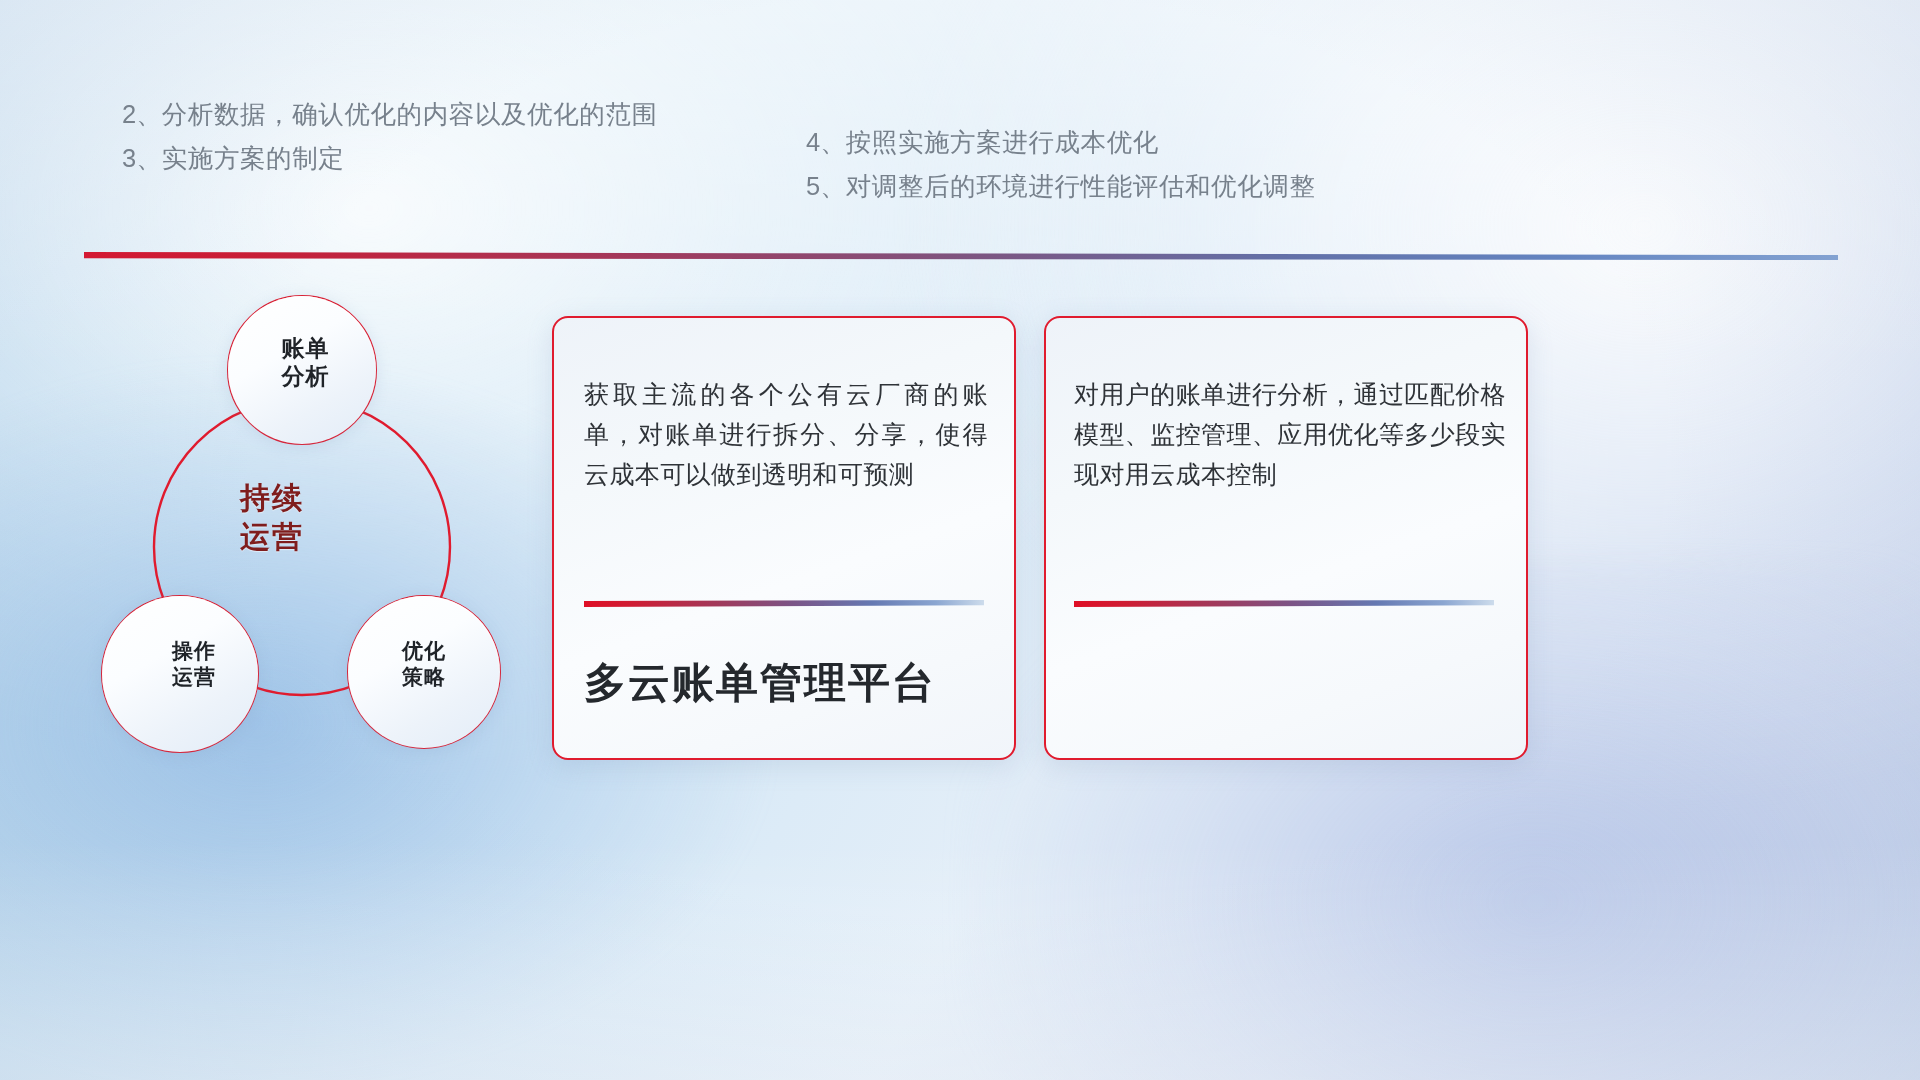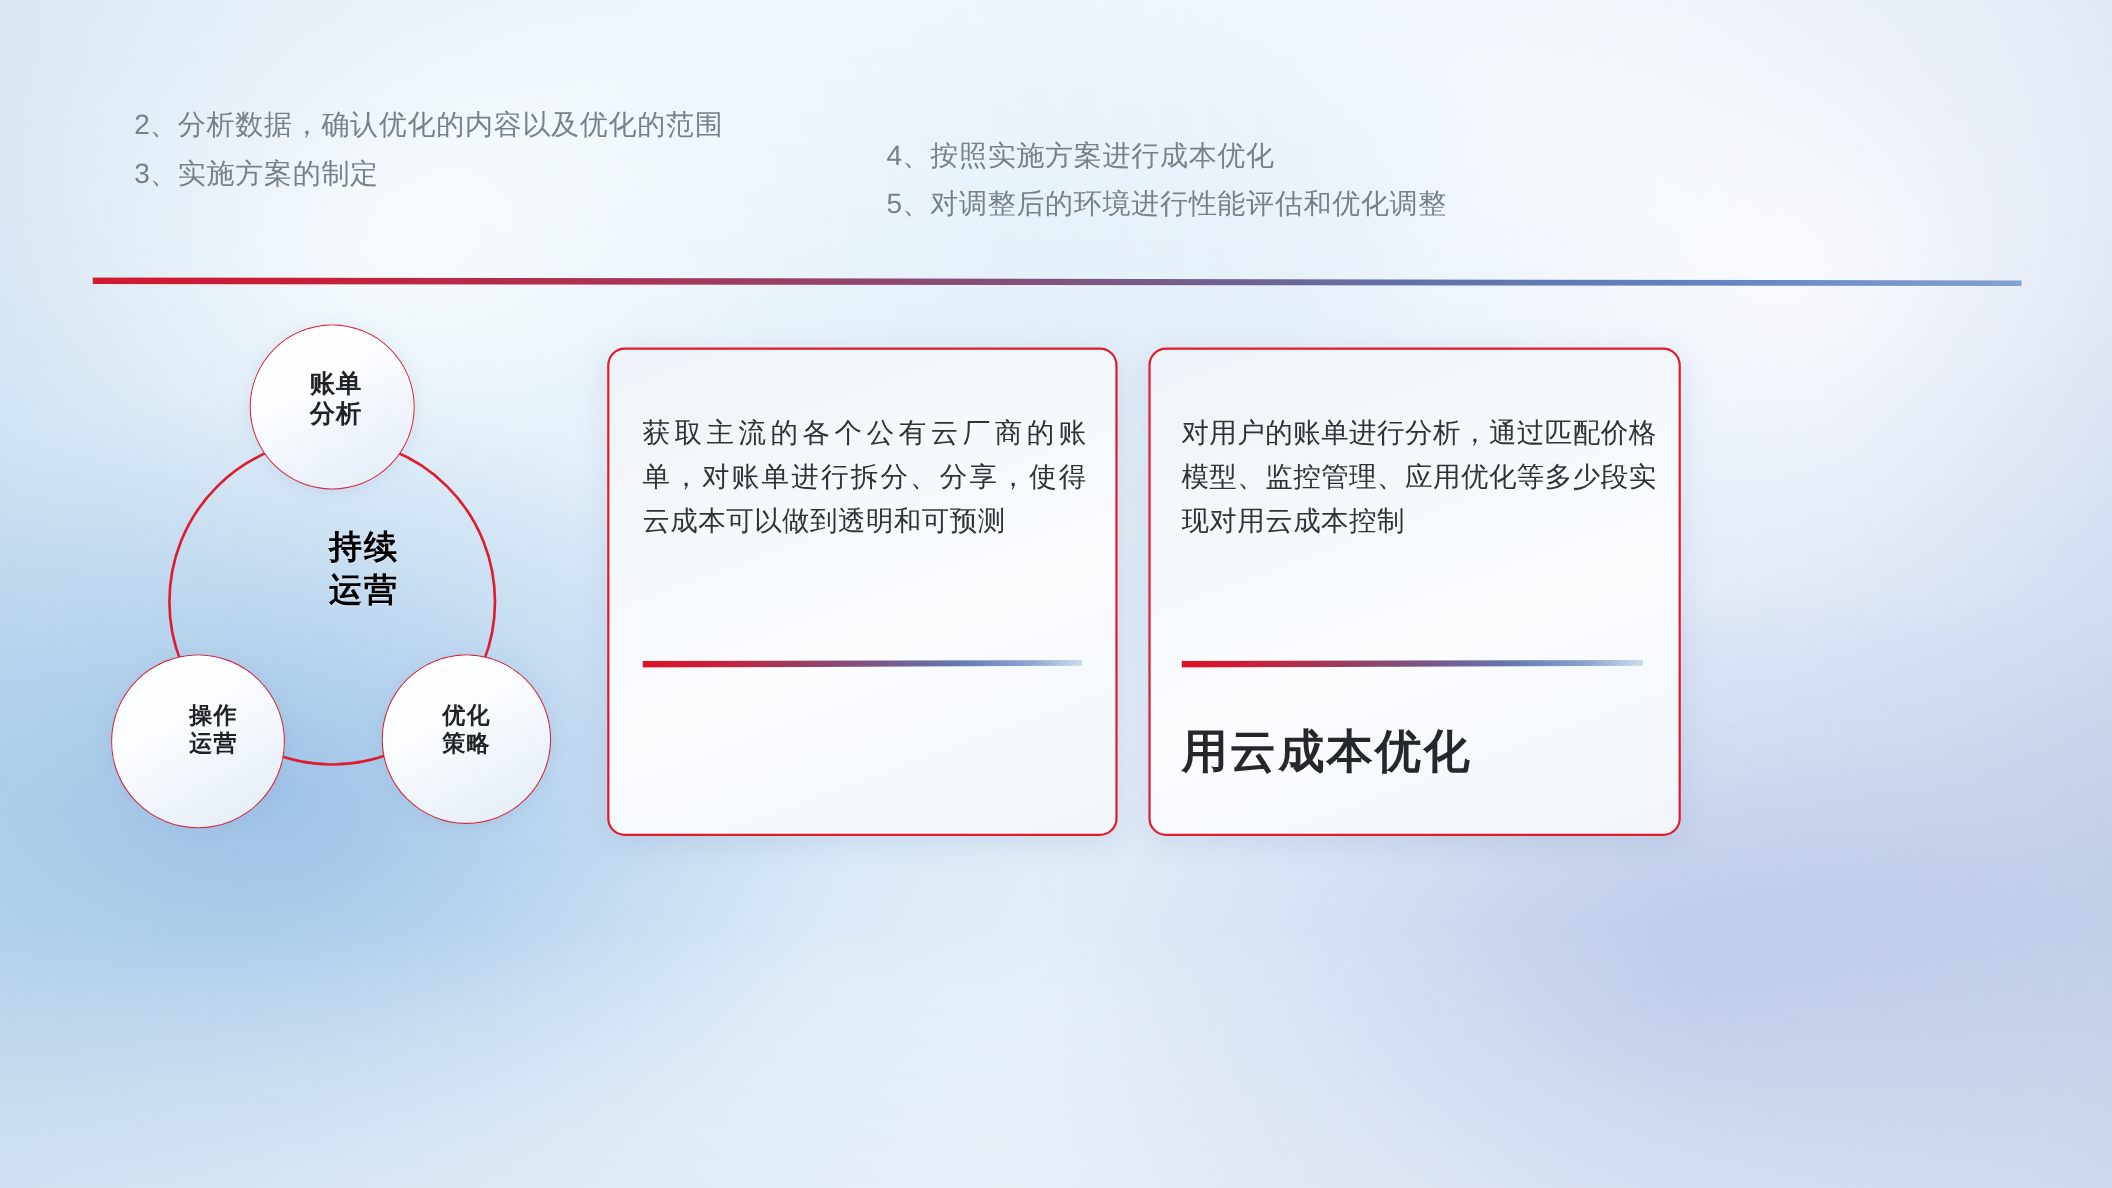--- a/index.html
+++ b/index.html
@@ -85,22 +85,22 @@
   .circ-label{
     position:absolute;text-align:center;color:#1f2328;
     font-weight:700;line-height:1.22;letter-spacing:1px;
     white-space:pre-line;
   }
   .circ-label.top{left:148px;top:52px;width:155px;font-size:23px;}
   .circ-label.bl{left:36px;top:356px;width:156px;font-size:21px;}
   .circ-label.br{left:268px;top:356px;width:152px;font-size:21px;}
 
   .center-label{
-    position:absolute;left:176px;top:196px;width:150px;
-    text-align:center;color:#000000;font-weight:800;
+    position:absolute;left:160px;top:196px;width:150px;
+    text-align:left;color:#7f1d1d;font-weight:800;
     font-size:30px;line-height:1.3;letter-spacing:2px;
     white-space:pre-line;
     text-shadow:0 1px 1px rgba(255,255,255,.55);
   }
 
   
   .card{
     position:absolute;top:316px;height:440px;
     border:2px solid #e01b2e;border-radius:16px;
     background:linear-gradient(160deg,#eef3f9 0%,#f4f8fb 30%,#fafcfe 58%,#f6f9fc 80%,#f1f5fa 100%);
@@ -201,21 +201,21 @@
     <div class="circ-label br">优化
 策略</div>
 
     <div class="center-label">持续
 运营</div>
   </div>
 
   <div class="card one">
     <div class="card-body">获取主流的各个公有云厂商的账单，对账单进行拆分、分享，使得云成本可以做到透明和可预测</div>
     <div class="card-div"></div>
+    <div class="card-title">多云账单管理平台</div>
   </div>
 
   <div class="card two">
     <div class="card-body">对用户的账单进行分析，通过匹配价格模型、监控管理、应用优化等多少段实现对用云成本控制</div>
     <div class="card-div"></div>
-    <div class="card-title">用云成本优化</div>
   </div>
 
 </div>
 
 </body></html>

